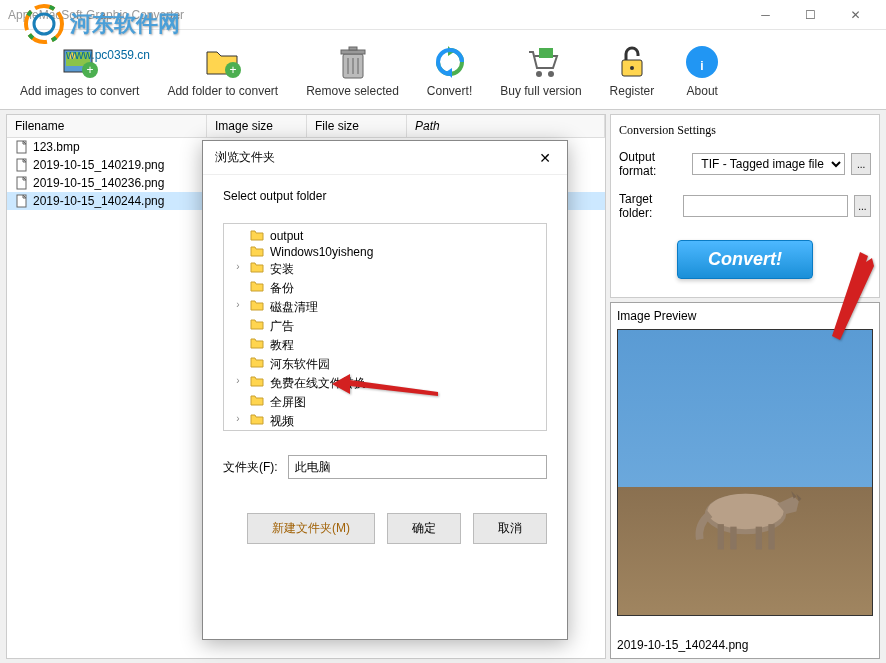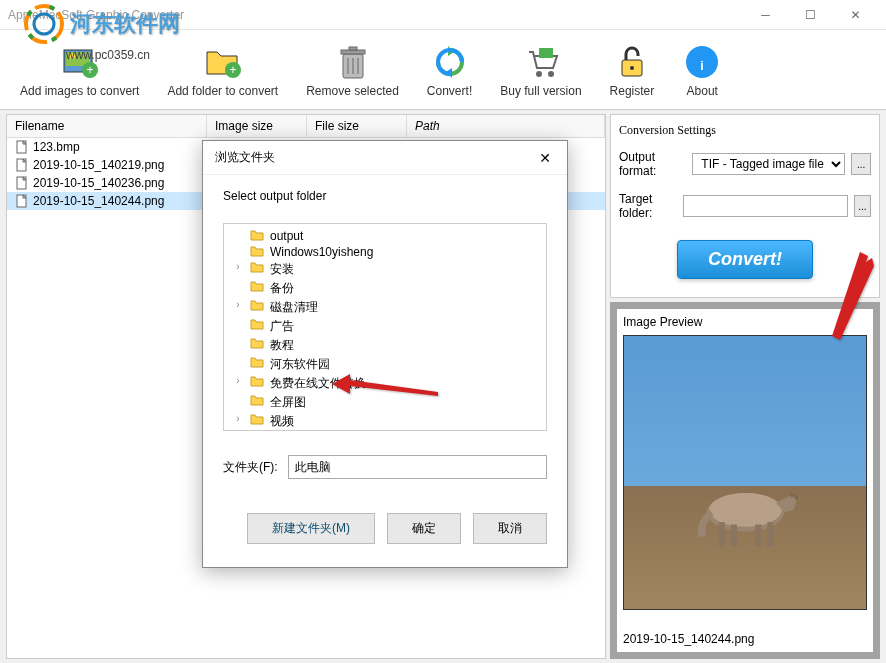--- a/index.html
+++ b/index.html
@@ -9,21 +9,21 @@
     .titlebar { height: 30px; background: #fff; display: flex; align-items: center; padding: 0 8px; border-bottom: 1px solid #e5e5e5; }
     .titlebar-title { flex: 1; color: #999; font-size: 12px; }
     .titlebar-controls { display: flex; }
     .titlebar-btn { width: 45px; height: 30px; display: flex; align-items: center; justify-content: center; color: #666; }
     
     
     .watermark { position: absolute; top: 0; left: 16px; z-index: 100; pointer-events: none; }
     .watermark-logo { display: flex; align-items: center; gap: 6px; padding: 4px 8px; }
     .watermark-icon { width: 40px; height: 40px; }
     .watermark-text { font-size: 22px; font-weight: bold; color: #4a9fd8; text-shadow: 1px 1px 2px rgba(0,0,0,0.3); }
-    .watermark-url { color: #404040; font-size: 12px; padding-left: 50px; }
+    .watermark-url { color: #0369a1; font-size: 12px; padding-left: 50px; }
     
     
     .toolbar { height: 80px; background: #fff; display: flex; align-items: center; padding: 0 10px; gap: 8px; border-bottom: 1px solid #ccc; }
     .tool-btn { display: flex; flex-direction: column; align-items: center; padding: 4px 10px; cursor: pointer; }
     .tool-icon { width: 40px; height: 40px; display: flex; align-items: center; justify-content: center; }
     .tool-label { font-size: 12px; color: #333; margin-top: 2px; white-space: nowrap; }
     
     
     .main { display: flex; height: calc(100% - 110px); }
     .left-panel { flex: 1; background: #fff; border: 1px solid #ccc; margin: 4px 2px 4px 6px; display: flex; flex-direction: column; }
@@ -46,43 +46,43 @@
     .settings-title { font-size: 12px; margin-bottom: 12px; font-family: Liberation Serif, serif; }
     .setting-row { display: flex; align-items: center; margin-bottom: 14px; gap: 6px; }
     .setting-label { width: 84px; font-size: 12px; }
     .setting-select { flex: 1; padding: 2px 4px; border: 1px solid #aaa; background: #fff; font-size: 12px; height: 22px; }
     .setting-input { flex: 1; padding: 2px 4px; border: 1px solid #aaa; background: #fff; height: 22px; }
     .browse-btn { width: 24px; height: 22px; border: 1px solid #aaa; background: #e8e8e8; font-size: 10px; display: flex; align-items: center; justify-content: center; }
     
     .convert-btn { display: block; margin: 20px auto 10px; padding: 8px 30px; background: linear-gradient(#4db8ff, #1a8fd8); border: 1px solid #0a7bc4; border-radius: 4px; color: #fff; font-size: 18px; font-style: italic; font-weight: bold; cursor: pointer; box-shadow: 0 2px 4px rgba(0,0,0,0.2); }
     
     
-    .preview-panel { background: #fff; border: 7px solid #a3a3a3; padding: 6px; flex: 1; display: flex; flex-direction: column; }
+    .preview-panel { background: #fff; border: 1px solid #a3a3a3; padding: 6px; flex: 1; display: flex; flex-direction: column; }
     .preview-title { font-size: 12px; margin-bottom: 6px; }
     .preview-image { flex: 1; border: 1px solid #333; background: linear-gradient(to bottom, #5a9bd4 0%, #6ba8dc 55%, #8a7050 55%, #a08560 100%); position: relative; overflow: hidden; }
     .wolf { position: absolute; left: 25%; top: 35%; width: 50%; height: 50%; }
     .preview-filename { font-size: 12px; margin-top: 18px; padding-top: 4px; }
     
     
-    .dialog { position: absolute; left: 202px; top: 140px; width: 366px; height: 428px; background: #fff; border: 1px solid #888; box-shadow: 0 4px 20px rgba(0,0,0,0.3); z-index: 50; display: flex; flex-direction: column; }
+    .dialog { position: absolute; left: 202px; top: 140px; width: 366px; height: 500px; background: #fff; border: 1px solid #888; box-shadow: 0 4px 20px rgba(0,0,0,0.3); z-index: 50; display: flex; flex-direction: column; }
     .dialog-title { display: flex; align-items: center; padding: 8px 12px; border-bottom: 1px solid #eee; }
     .dialog-title-text { flex: 1; font-size: 12px; }
     .dialog-close { width: 20px; text-align: center; font-size: 14px; cursor: pointer; }
     .dialog-subtitle { padding: 14px 20px 10px; font-size: 12px; }
     .dialog-tree { margin: 10px 20px; border: 1px solid #ccc; height: 208px; overflow-y: scroll; padding: 4px; }
     .tree-item { display: flex; align-items: flex-start; padding: 1px 4px; gap: 6px; }
     .tree-expand { width: 12px; color: #888; font-size: 10px; text-align: center; }
     .tree-folder-icon { width: 14px; height: 12px; }
     .tree-label { font-size: 12px; }
     .dialog-folder-row { display: flex; align-items: center; padding: 14px 20px; gap: 10px; }
     .dialog-folder-label { font-size: 12px; }
     .dialog-folder-input { flex: 1; padding: 4px 6px; border: 1px solid #aaa; font-size: 12px; }
     .dialog-buttons { display: flex; justify-content: flex-end; gap: 12px; padding: 20px 20px 14px; }
     .dialog-btn { padding: 6px 24px; border: 1px solid #bbb; background: #e8e8e8; font-size: 12px; cursor: pointer; }
-    .dialog-btn.disabled { color: #0c4a6e; }
+    .dialog-btn.disabled { color: #a16207; }
     
     
     .red-arrow { position: absolute; z-index: 60; }
     .arrow-svg { filter: drop-shadow(1px 1px 1px rgba(0,0,0,0.3)); }
   </style>
 </head>
 <body>
 
 <div class="watermark">
   <div class="watermark-logo">

